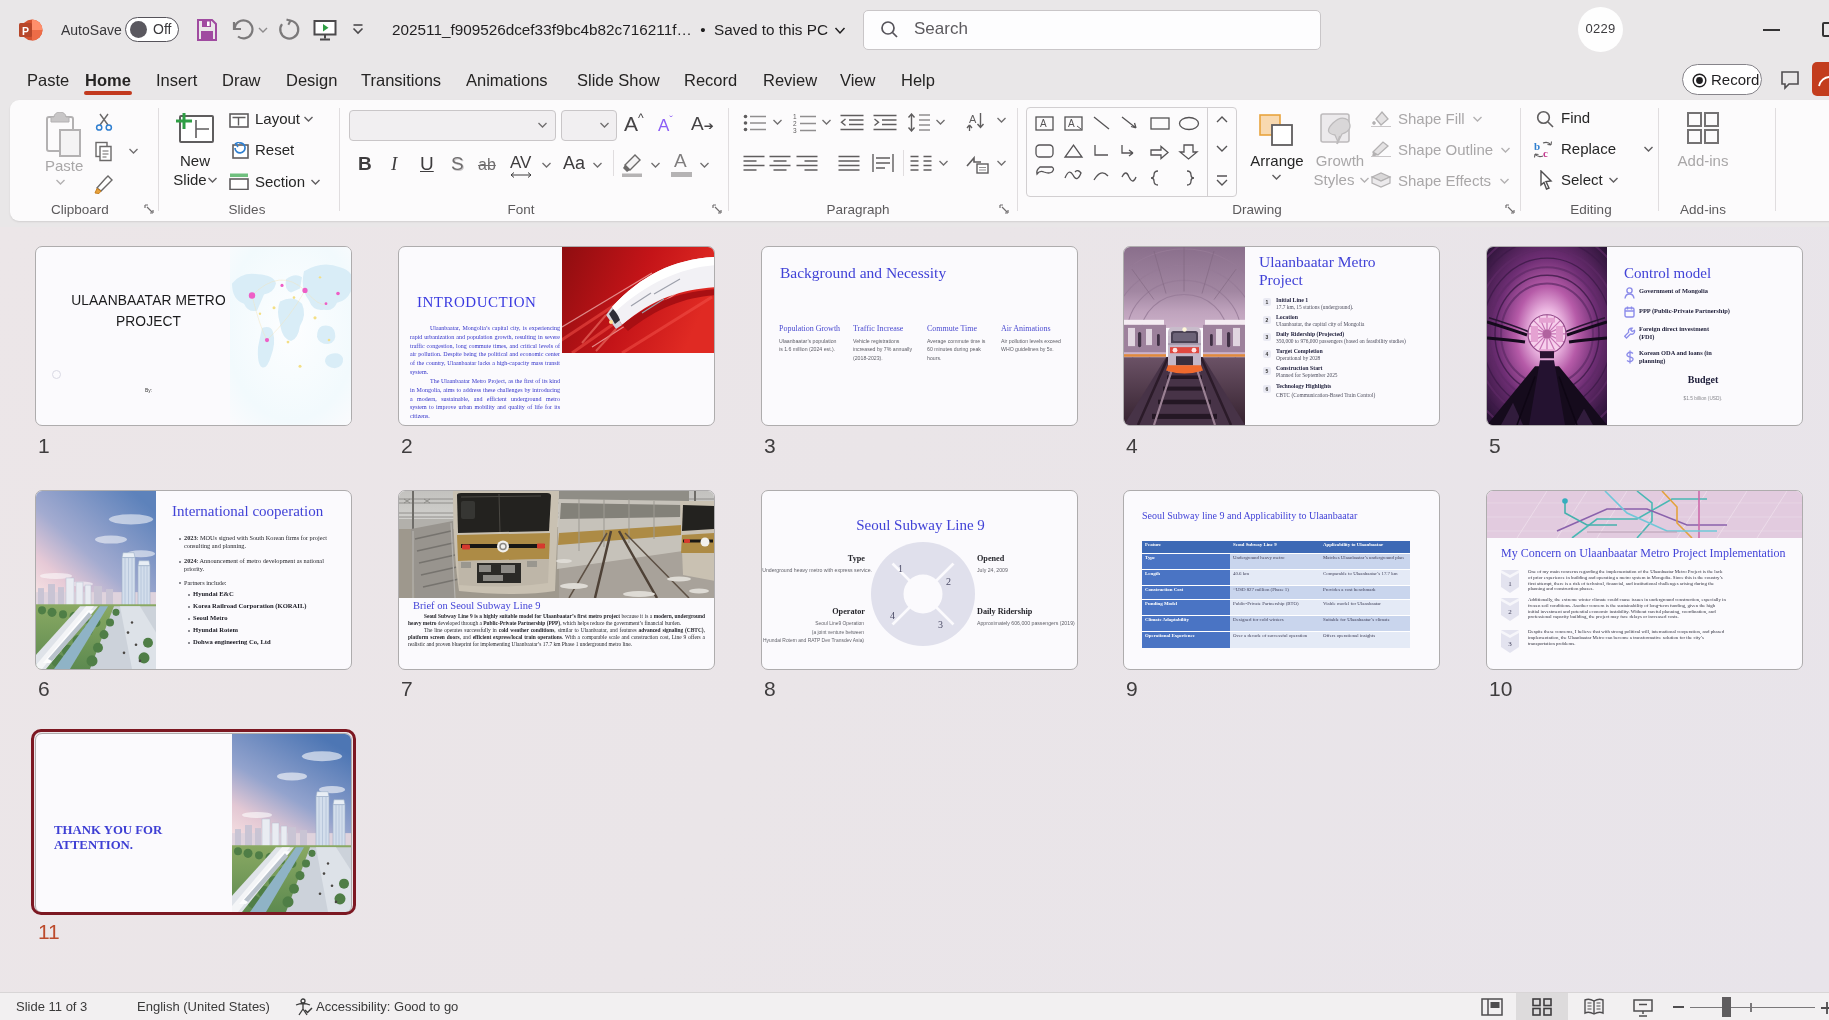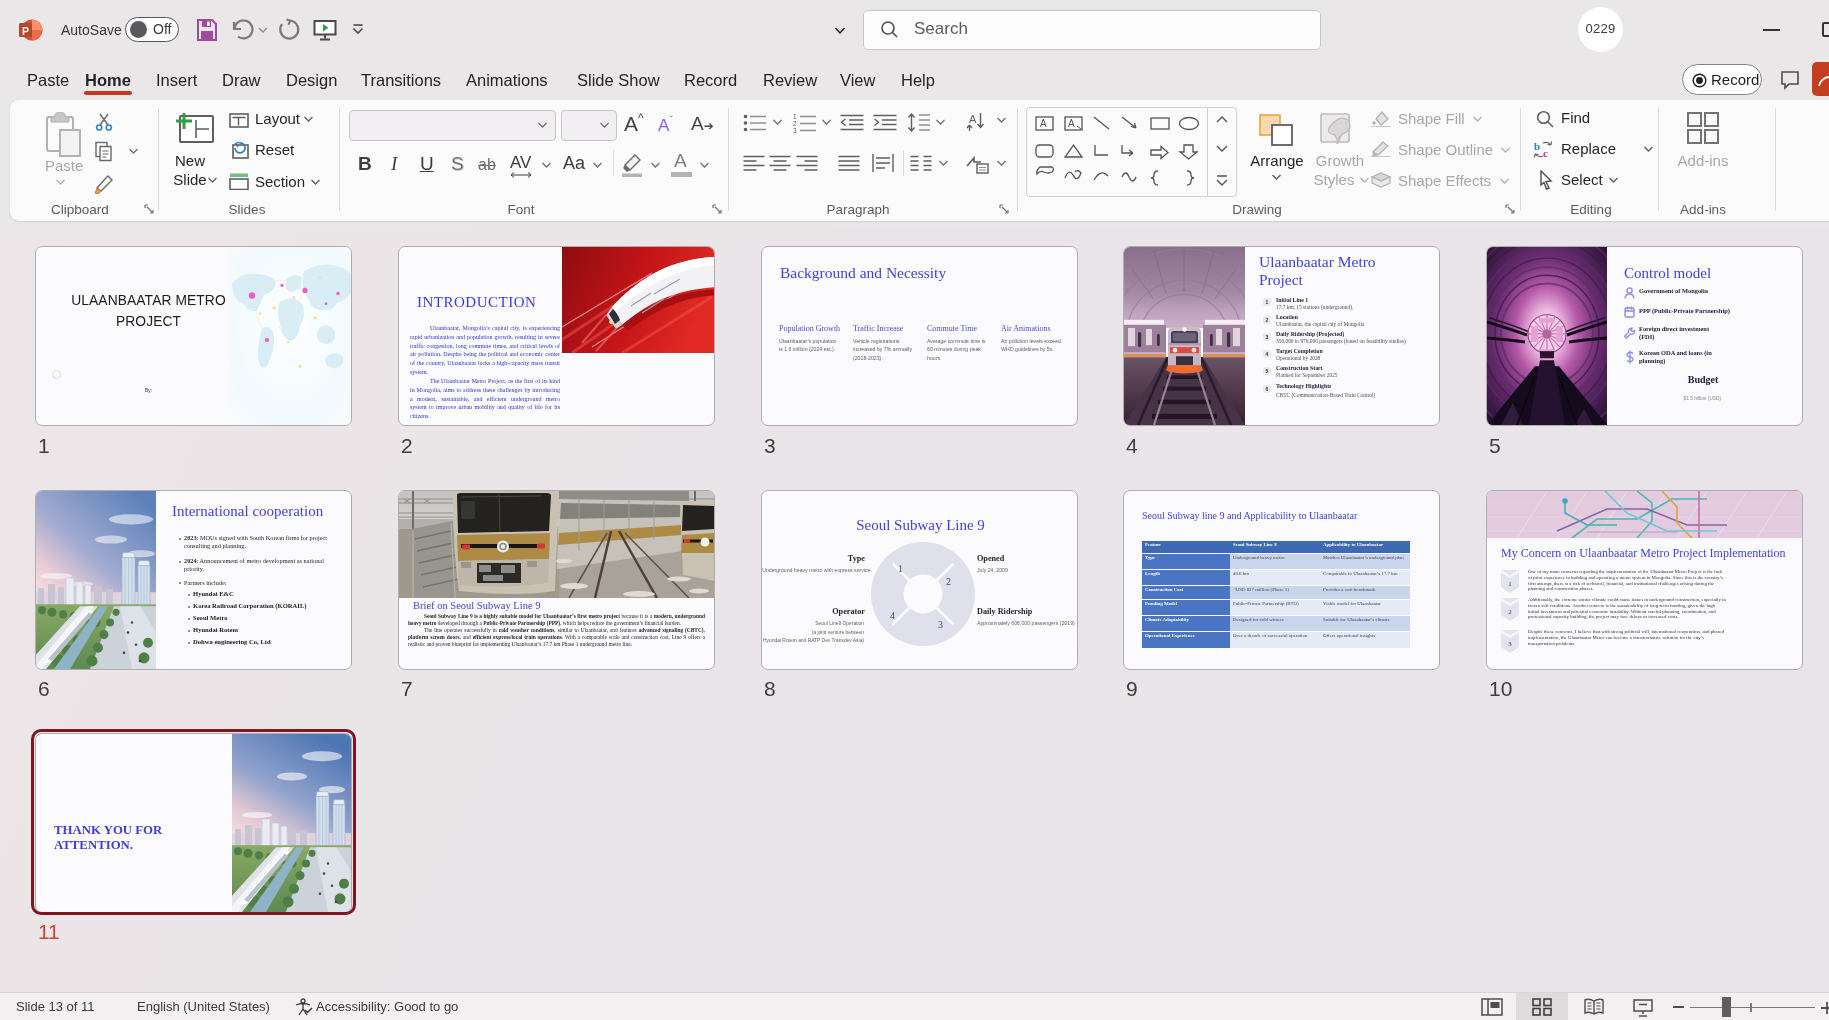--- a/index.html
+++ b/index.html
@@ -78,20 +78,21 @@
     <rect x="1.5" y="2" width="21" height="13.5" fill="#fff" stroke="#4b494b" stroke-width="2"></rect>
     <path d="M10 5 L15.5 8.7 L10 12.4 Z" fill="#2e9e44"></path>
     <rect x="11" y="15.5" width="2" height="4" fill="#4b494b"></rect>
     <rect x="7" y="19.5" width="10" height="2" fill="#4b494b"></rect>
   </svg>
 
   <svg class="abs" style="left:351px;top:24px" width="14" height="12" viewBox="0 0 14 12">
     <path d="M2.5 1 H11.5" stroke="#4b494b" stroke-width="1.6"></path>
     <path d="M2.5 4.5 L7 9 L11.5 4.5" fill="none" stroke="#4b494b" stroke-width="1.6"></path>
   </svg>
+  <div class="abs" style="left:392px;top:21px;font-size:15.3px;color:#201f20">202511_f909526dcef33f9bc4b82c716211f…&nbsp; •&nbsp; Saved to this PC</div>
   <svg class="abs" style="left:833px;top:26px" width="14" height="10" viewBox="0 0 14 10">
         <path d="M2.5 2 L7 7 L11.5 2" fill="none" stroke="#201f20" stroke-width="1.5"></path>
       </svg>
 
   <div class="abs" style="left:863px;top:10px;width:458px;height:40px;background:#fdfdfe;border:1px solid #c9c6c8;border-radius:5px"></div>
   <svg class="abs" style="left:880px;top:20px" width="19" height="19" viewBox="0 0 19 19">
     <circle cx="8" cy="8" r="6" fill="none" stroke="#55535a" stroke-width="1.7"></circle>
     <path d="M12.5 12.5 L17 17" stroke="#55535a" stroke-width="1.7"></path>
   </svg>
   <div class="abs" style="left:914px;top:19px;font-size:17px;color:#5c5a5e">Search</div>
@@ -172,21 +173,21 @@
   <svg class="abs launcher" style="left:133px;top:103px" viewBox="0 0 12 12">
     <path d="M2 2 h3 M2 2 v3 M10 10 h-3 M10 10 v-3 M4 4 l5 5" stroke="#6f6d6e" stroke-width="1.2" fill="none"></path>
   </svg>
   <div class="rsep" style="left:148px"></div>
 
   <svg class="abs" style="left:163px;top:12px" width="42" height="34" viewBox="0 0 42 34">
     <rect x="7" y="4" width="33" height="26" rx="1" fill="#fff" stroke="#5f5d5e" stroke-width="2"></rect>
     <path d="M23 8 v18 M23 17 h13" stroke="#5f5d5e" stroke-width="1.6"></path>
     <path d="M11 1 v16 M3 9 h16" stroke="#2e9e44" stroke-width="3"></path>
   </svg>
-  <div class="abs rtext" style="left:165px;top:52px;width:40px;text-align:left">New</div>
+  <div class="abs rtext" style="left:165px;top:52px;width:40px;text-align:center">New</div>
   <div class="abs rtext" style="left:158px;top:71px;width:44px;text-align:center">Slide</div>
   <svg class="abs" style="left:197px;top:77px" width="11" height="7" viewBox="0 0 11 7">
           <path d="M1.5 1 L5.5 5 L9.5 1" fill="none" stroke="#5f5d5f" stroke-width="1.4"></path>
         </svg>
 
   <svg class="abs" style="left:219px;top:13px" width="20" height="15" viewBox="0 0 20 15">
     <rect x="1" y="1" width="18" height="13" fill="#fff" stroke="#5f5d5e" stroke-width="1.6"></rect>
     <path d="M9.5 4.5 v8 M3.5 4.5 h13" stroke="#5f5d5e" stroke-width="1.4"></path>
   </svg>
   <div class="abs rtext" style="left:245px;top:10px">Layout</div>
@@ -1159,21 +1160,21 @@
           <circle cx="88" cy="158" r="1.3"></circle>
           <circle cx="104" cy="166" r="1.3"></circle>
           <circle cx="96" cy="128" r="1.2"></circle>
     </g>
   </svg>
   <div class="abs serif" style="left:18px;top:89px;width:140px;font-size:12.8px;font-weight:bold;line-height:1.18;color:#3e3fd4">THANK YOU FOR ATTENTION.</div>
 </div>
 <div class="abs" style="left:31px;top:729px;width:325px;height:186px;border:3.5px solid #7c1822;border-radius:10px"></div>
 <div class="snum" style="left:38px;top:920px;color:#bc4b2d">11</div>
 <div id="statusbar">
-  <div class="abs" style="left:16px;top:6px">Slide 13 of 11</div>
+  <div class="abs" style="left:16px;top:6px">Slide 11 of 3</div>
   <div class="abs" style="left:137px;top:6px">English (United States)</div>
   <svg class="abs" style="left:293px;top:4px" width="20" height="20" viewBox="0 0 20 20">
     <circle cx="10" cy="4" r="2" fill="none" stroke="#3a3a3a" stroke-width="1.3"></circle>
     <path d="M3 8 q7 -3 14 0 M10 6 v6 M10 12 l-4 6 M10 12 l4 6" fill="none" stroke="#3a3a3a" stroke-width="1.3"></path>
     <path d="M12 13 l2.5 2.5 L19 11" fill="none" stroke="#3a3a3a" stroke-width="1.5"></path>
   </svg>
   <div class="abs" style="left:316px;top:6px">Accessibility: Good to go</div>
 
   <svg class="abs" style="left:1481px;top:5px" width="22" height="18" viewBox="0 0 22 18">
     <rect x="1" y="1" width="20" height="16" fill="none" stroke="#4f4d4f" stroke-width="1.5"></rect>

